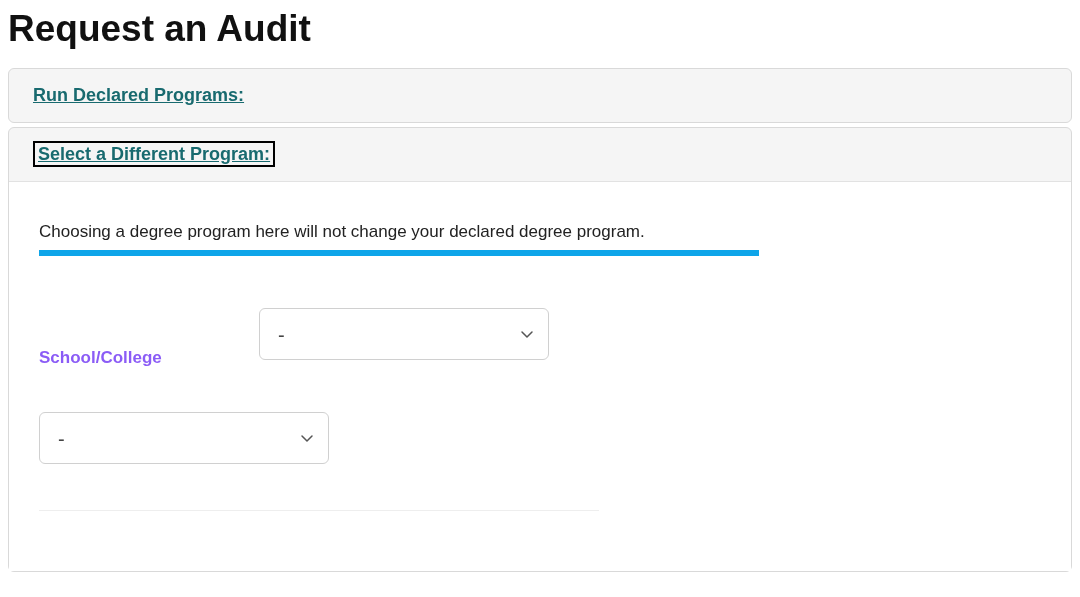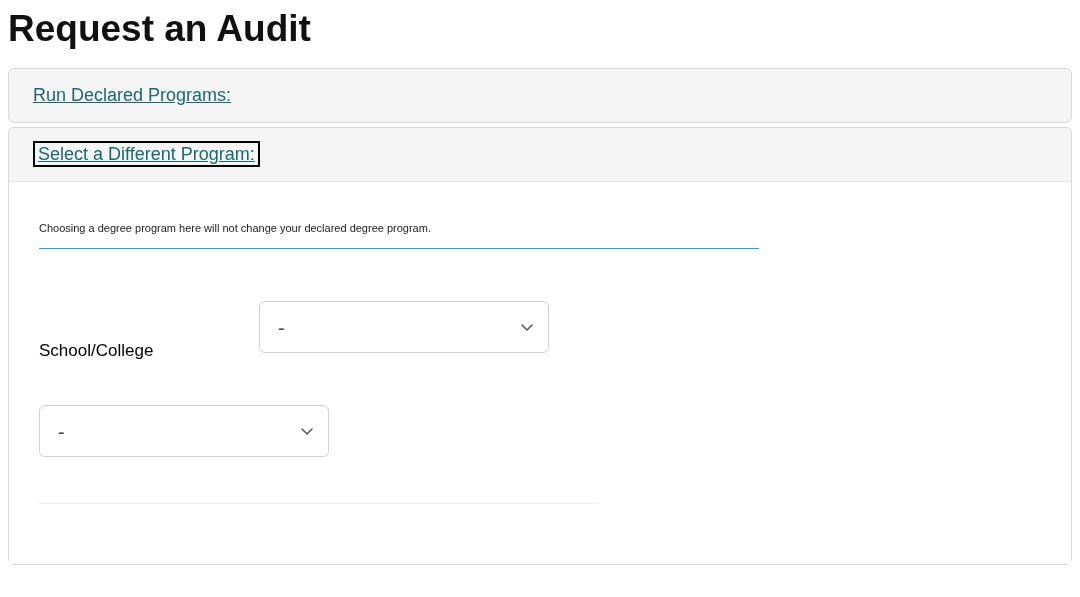--- a/index.html
+++ b/index.html
@@ -20,53 +20,53 @@
     border: 1px solid #d9d9d9;
     border-radius: 6px;
     background: #f5f5f5;
     margin-bottom: 4px;
   }
   .panel-header {
     padding: 16px 24px;
   }
   .panel-header .link {
     font-size: 18px;
-    font-weight: 400;
+    font-weight: 700;
     color: #186a6f;
     text-decoration: underline;
     cursor: pointer;
   }
   .panel-header .link.selected {
     border: 2px solid #000;
     padding: 1px 3px;
     text-decoration: underline;
   }
   .panel-body {
     background: #fff;
     border-top: 1px solid #e2e2e2;
     padding: 40px 30px 60px 30px;
   }
   .info-text {
-    font-size: 11px;
+    font-size: 17px;
     color: #222;
     margin: 0 0 22px 0;
-    padding-bottom: 14px;
-    border-bottom: 1px solid #0ea5e9;
+    padding-bottom: 8px;
+    border-bottom: 6px solid #0ea5e9;
     max-width: 720px;
   }
   .form-row {
     display: flex;
     align-items: center;
     padding: 22px 0;
     max-width: 560px;
   }
   .form-label {
     font-size: 17px;
-    font-weight: 400;
-    color: #000000;
+    font-weight: 700;
+    color: #8b5cf6;
     flex: 0 0 220px;
     margin-top: 48px;
   }
   .select-wrap {
     position: relative;
     flex: 0 0 290px;
   }
   .select {
     width: 100%;
     height: 52px;

